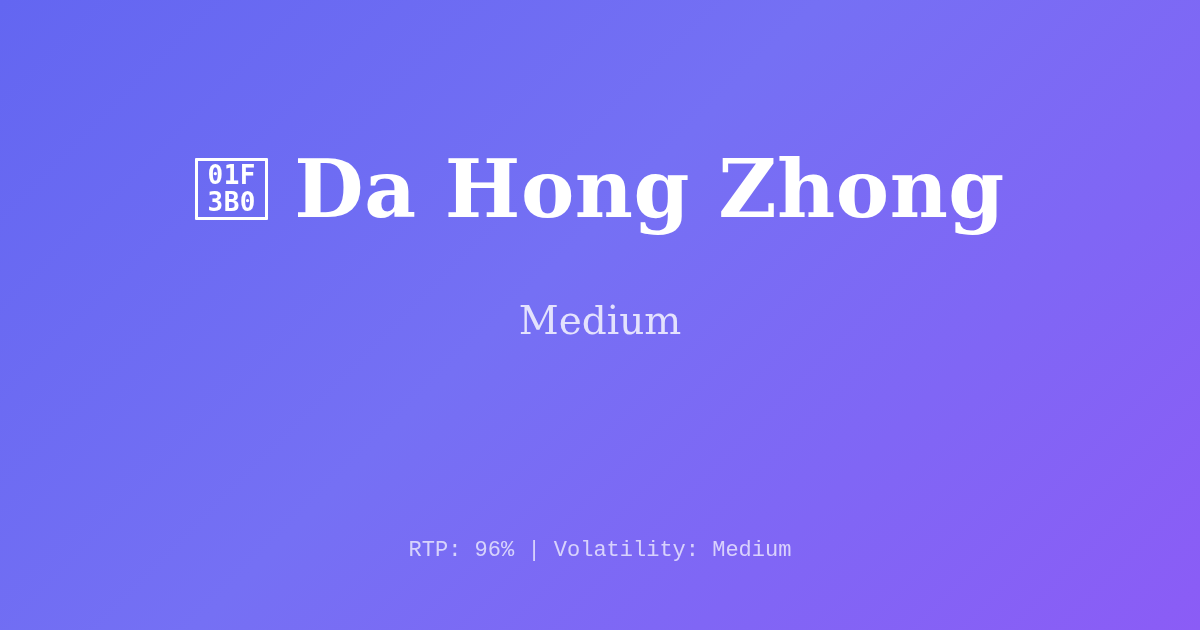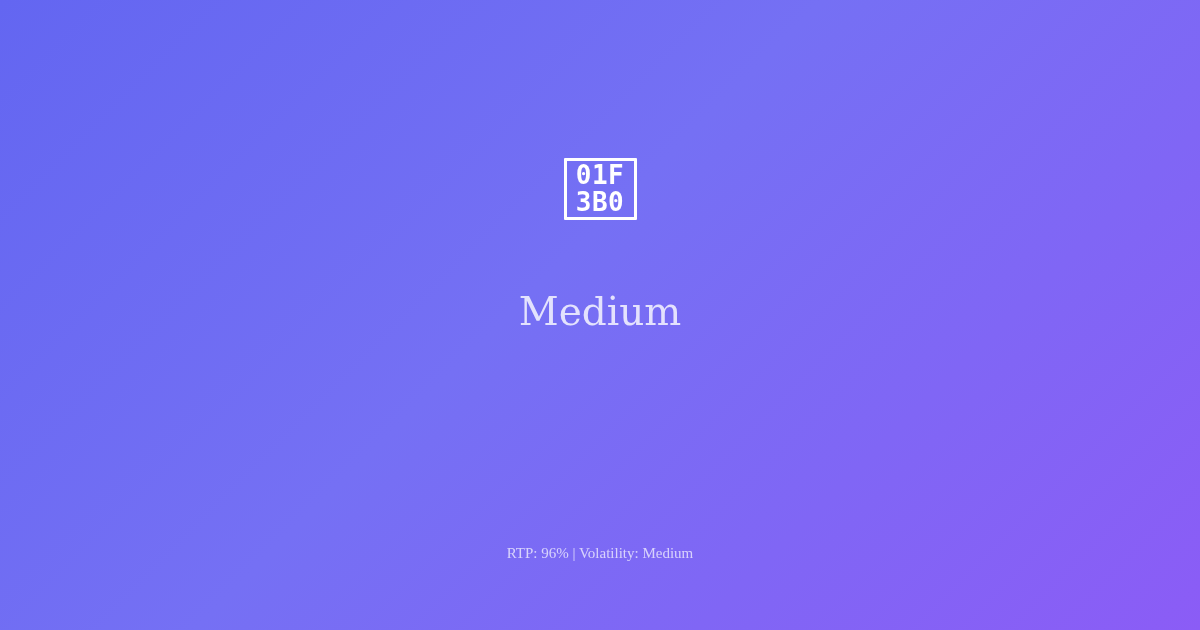--- a/index.html
+++ b/index.html
@@ -103,43 +103,44 @@
   .card-footer {
     position: absolute;
     left: 0;
     right: 0;
     bottom: 68px;
     text-align: center;
   }
 
   .card-meta {
     display: inline-block;
-    font-family: Liberation Serif, serif;
+    font-family: Liberation Mono, monospace;
     font-weight: 400;
-    font-size: 15px;
+    font-size: 22px;
     line-height: 1;
     color: rgba(255, 255, 255, 0.70);
     white-space: nowrap;
     text-align: right;
   }
 </style>
 </head>
 <body>
 
 <div id="og-card">
 
   <div class="center-stack">
 
     <div class="title-row">
 
       <span class="tofu-glyph">
         <span class="hexrow">01F</span>
         <span class="hexrow">3B0</span>
       </span>
 
+      <h1 class="card-title">Da Hong Zhong</h1>
     </div>
 
     <div class="card-subtitle">Medium</div>
   </div>
 
   <div class="card-footer">
     <span class="card-meta">RTP: 96% | Volatility: Medium</span>
   </div>
 
 </div>

